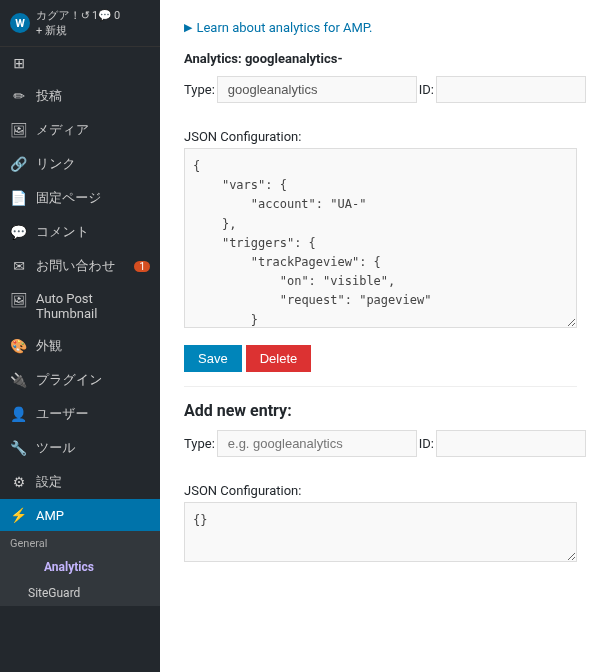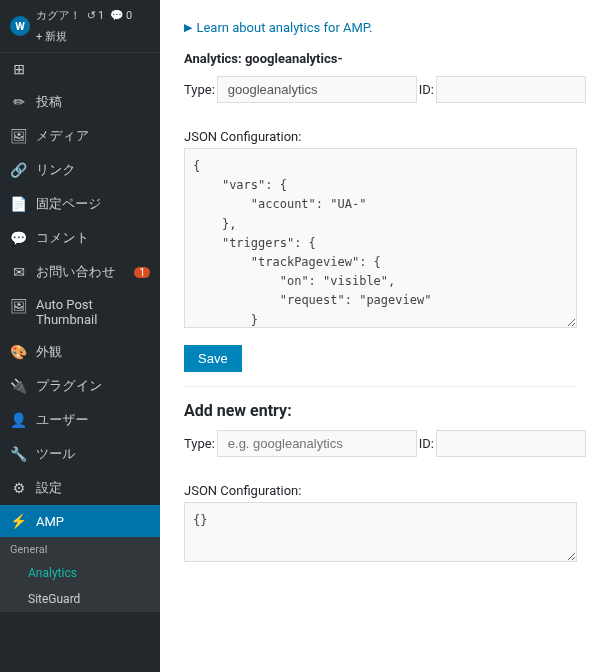--- a/index.html
+++ b/index.html
@@ -27,21 +27,21 @@
       min-height: 38px;
     }
     .wp-logo {
       width: 20px; height: 20px;
       background: #0073aa;
       border-radius: 50%;
       display: flex; align-items: center; justify-content: center;
       color: white; font-size: 11px; font-weight: bold; flex-shrink: 0;
     }
     .header-items {
-      display: flex; align-items: center; gap: 6px; flex-wrap: wrap;
+      display: flex; align-items: center; gap: 0; flex-wrap: wrap;
     }
     .header-item {
       color: #ccc; font-size: 11px; display: flex; align-items: center; gap: 2px;
     }
 
     .sidebar-menu { flex: 1; }
     .sidebar-item {
       display: flex; align-items: center; gap: 8px;
       padding: 8px 10px;
       color: #ccc; cursor: pointer; font-size: 13px;
@@ -53,21 +53,21 @@
       background: #d54e21; color: white; border-radius: 10px; padding: 0 5px; font-size: 10px; margin-left: auto;
     }
     .sidebar-item-multi { display: flex; align-items: flex-start; gap: 8px; padding: 8px 10px; color: #ccc; cursor: pointer; font-size: 13px; }
     .sidebar-item-multi .icon { width: 18px; text-align: center; font-size: 14px; flex-shrink: 0; margin-top: 1px; }
 
     
     .sidebar-submenu { background: #32373c; }
     .sidebar-submenu-item {
       padding: 6px 10px 6px 28px; color: #ccc; cursor: pointer; font-size: 12px;
     }
-    .sidebar-submenu-item.active { color: #14b8a6; font-weight: normal; }
+    .sidebar-submenu-item.active { color: #c4b5fd; font-weight: bold; margin-left: 16px; }
     .sidebar-section-label {
       padding: 6px 10px 4px 10px; color: #aaa; font-size: 11px;
     }
 
     
     .main-content {
       flex: 1;
       background: #f1f1f1;
       overflow-y: auto;
       height: 672px;
@@ -227,20 +227,21 @@
     "triggers": {
         "trackPageview": {
             "on": "visible",
             "request": "pageview"
         }
     }
 }</textarea>
 
     <div class="btn-row">
       <button class="btn btn-save">Save</button>
+      <button class="btn btn-delete">Delete</button>
     </div>
 
     <hr class="divider">
     <div class="add-new-title">Add new entry:</div>
 
     <div class="field-row">
       <span class="field-label">Type:</span>
       <input class="field-input wide placeholder-input" type="text" placeholder="e.g. googleanalytics" style="">
       <span class="field-label">ID:</span>
       <input class="field-input id-field" type="text" value="" style="">

